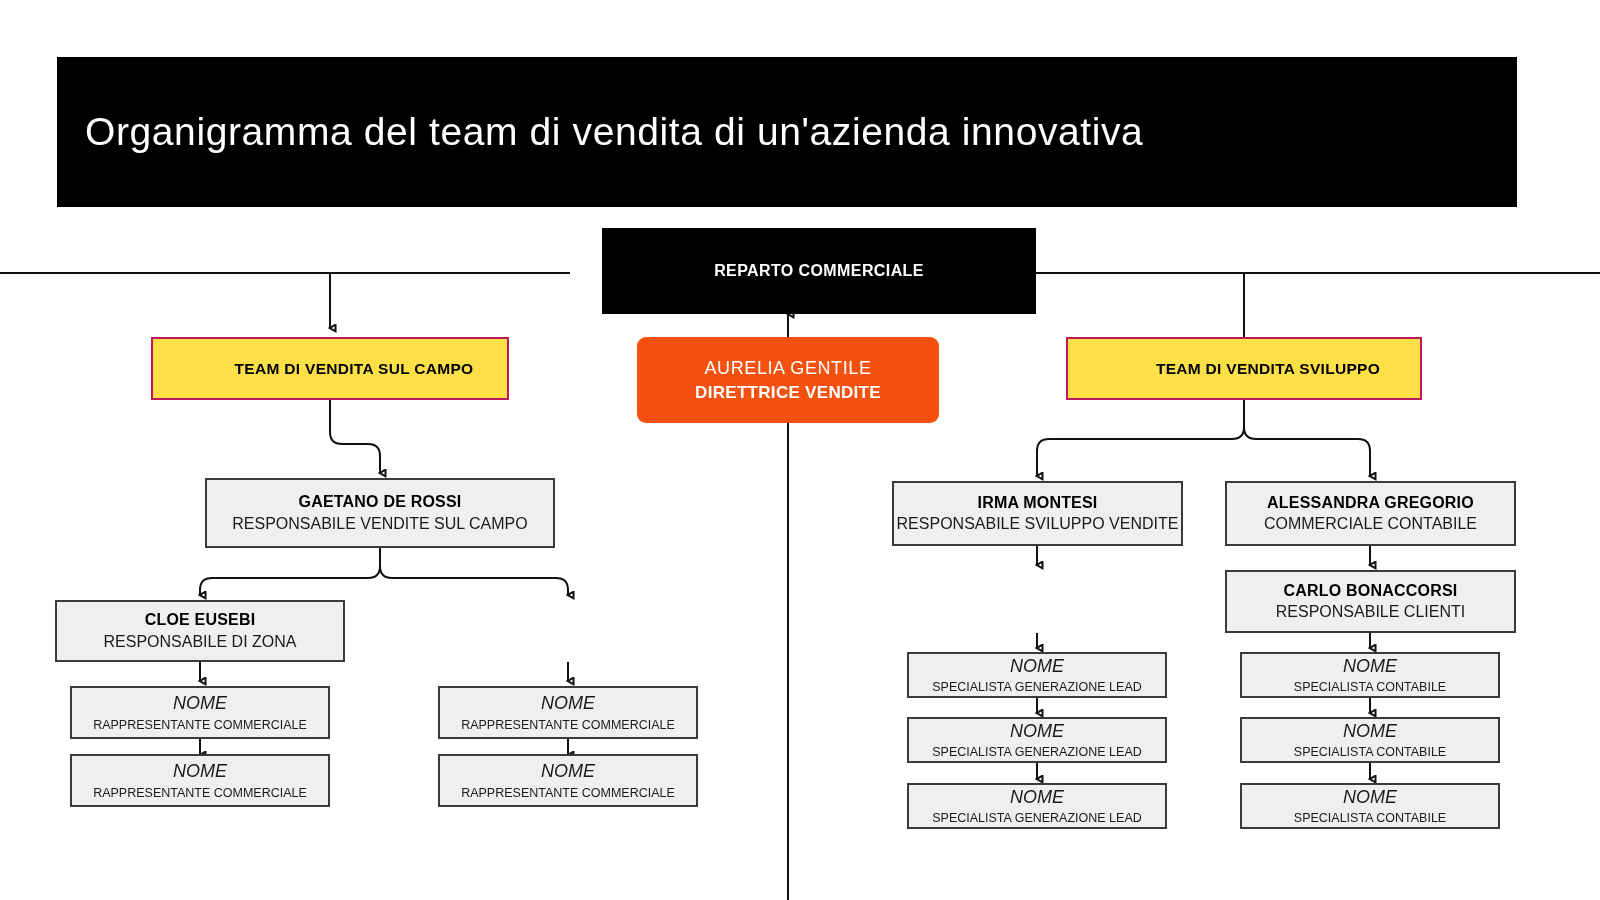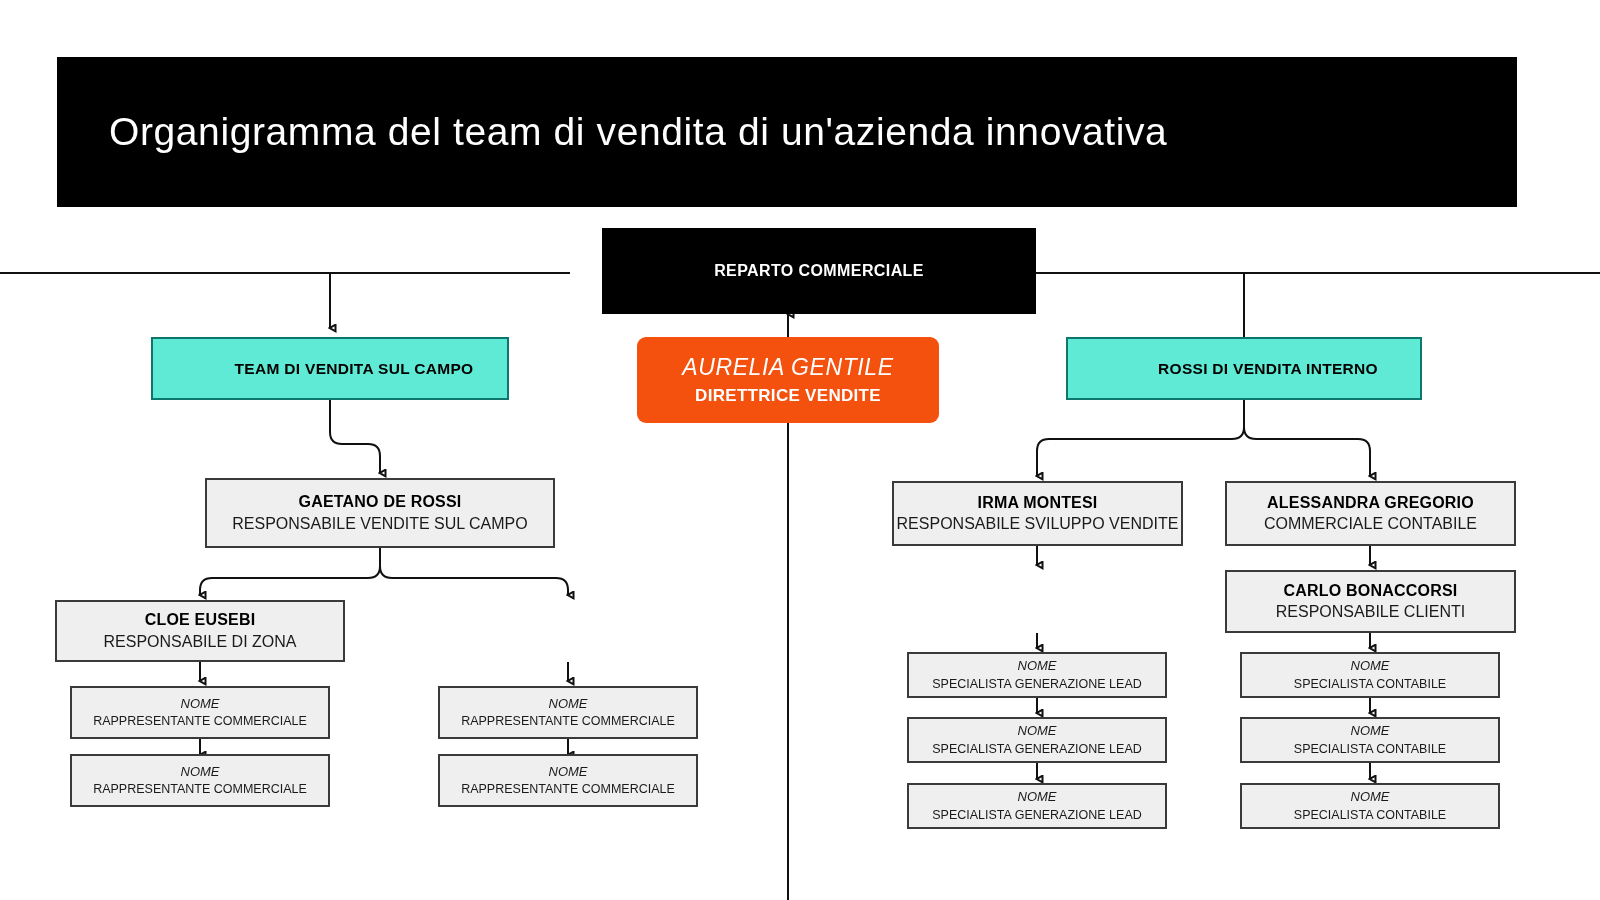--- a/index.html
+++ b/index.html
@@ -37,21 +37,21 @@
   
   .title-banner {
     position: absolute;
     left: 57px;
     top: 57px;
     width: 1460px;
     height: 150px;
     background: #000000;
     display: flex;
     align-items: center;
-    padding-left: 52px;
+    padding-left: 28px;
     box-sizing: border-box;
   }
   .title-banner .title-text {
     color: #ffffff;
     font-size: 39px;
     font-weight: 400;
     letter-spacing: 0.6px;
     line-height: 1.1;
     white-space: nowrap;
   }
@@ -79,43 +79,42 @@
   }
   .node-root .line1 {
     color: #ffffff;
     font-size: 16px;
     font-weight: bold;
     letter-spacing: 0.4px;
   }
 
   
   .node-group {
-    background: #5eead4;
-    border: 2px solid #0f766e;
+    background: #fde047;
+    border: 2px solid #be185d;
     padding-left: 48px;
   }
   .node-group .line1 {
     color: #000000;
     font-size: 15.5px;
     font-weight: bold;
     letter-spacing: 0.3px;
   }
 
   
   .node-director {
     background: #F4500E;
     border: none;
     border-radius: 9px;
   }
   .node-director .line1 {
     color: #ffffff;
-    font-size: 23px;
+    font-size: 18px;
     font-weight: 400;
     letter-spacing: 0.6px;
-    font-style: italic;
   }
   .node-director .line2 {
     color: #ffffff;
     font-size: 17px;
     font-weight: bold;
     letter-spacing: 0.3px;
     margin-top: 2px;
   }
 
   
@@ -136,21 +135,21 @@
     margin-top: 1px;
   }
 
   
   .node-slot {
     background: #EFEFEF;
     border: 2px solid #3a3a3a;
   }
   .node-slot .line1 {
     color: #1a1a1a;
-    font-size: 13px;
+    font-size: 18px;
     font-style: italic;
     font-weight: 400;
   }
   .node-slot .line2 {
     color: #1a1a1a;
     font-size: 12.5px;
     font-weight: 400;
     margin-top: 1px;
   }
 </style>
@@ -224,21 +223,21 @@
   <div class="node node-director" style="left:637px; top:337px; width:302px; height:86px;">
     <span class="line1">AURELIA GENTILE</span>
     <span class="line2">DIRETTRICE VENDITE</span>
   </div>
 
   <div class="node node-group" style="left:151px; top:337px; width:358px; height:63px;">
     <span class="line1">TEAM DI VENDITA SUL CAMPO</span>
   </div>
 
   <div class="node node-group" style="left:1066px; top:337px; width:356px; height:63px;">
-    <span class="line1">ROSSI DI VENDITA INTERNO</span>
+    <span class="line1">TEAM DI VENDITA SVILUPPO</span>
   </div>
 
   <div class="node node-person" style="left:205px; top:478px; width:350px; height:70px;">
     <span class="line1">GAETANO DE ROSSI</span>
     <span class="line2">RESPONSABILE VENDITE SUL CAMPO</span>
   </div>
 
   <div class="node node-person" style="left:55px; top:600px; width:290px; height:62px;">
     <span class="line1">CLOE EUSEBI</span>
     <span class="line2">RESPONSABILE DI ZONA</span>

